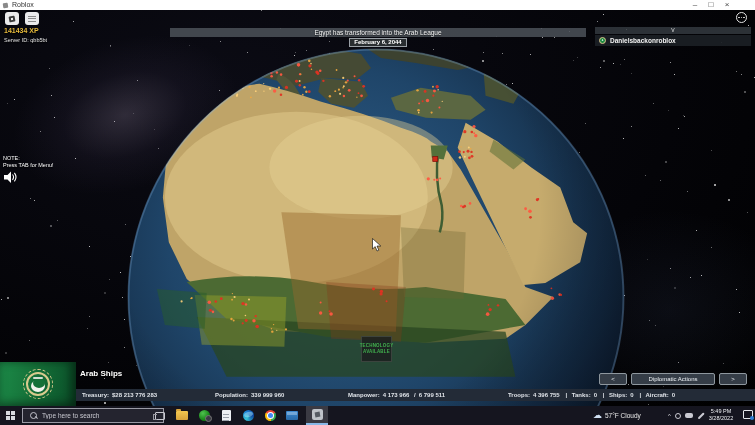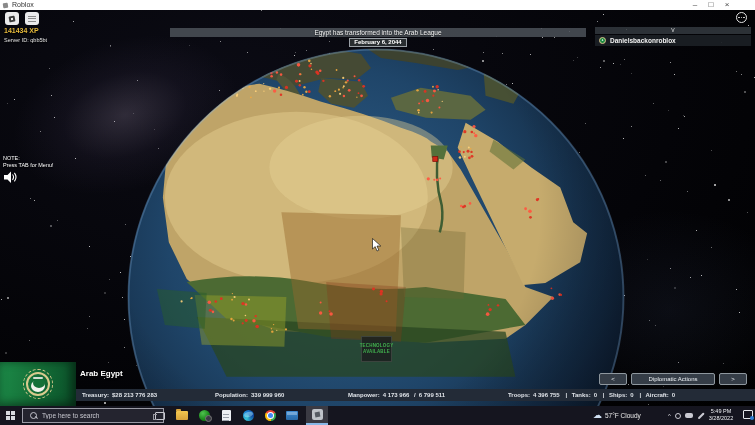--- a/index.html
+++ b/index.html
@@ -649,21 +649,21 @@
     </svg>
   </div>
 
   <div class="flag">
     <span class="emb-chain"></span>
     <span class="emb-ring"></span>
     <span class="emb-cres"></span>
     <span class="emb-cut"></span>
     <span class="emb-script"></span>
   </div>
-  <div class="nation-name">Arab Egypt</div>
+  <div class="nation-name">Arab Ships</div>
 
   <div class="statsbar">
     <span class="grp g-trea">
       <span class="lab">Treasury:</span><span>$28 213 776 283</span>
     </span>
     <span class="grp g-pop">
       <span class="lab">Population:</span><span>339 999 960</span>
     </span>
     <span class="grp g-man">
       <span class="lab">Manpower:</span><span>4 173 966</span>

